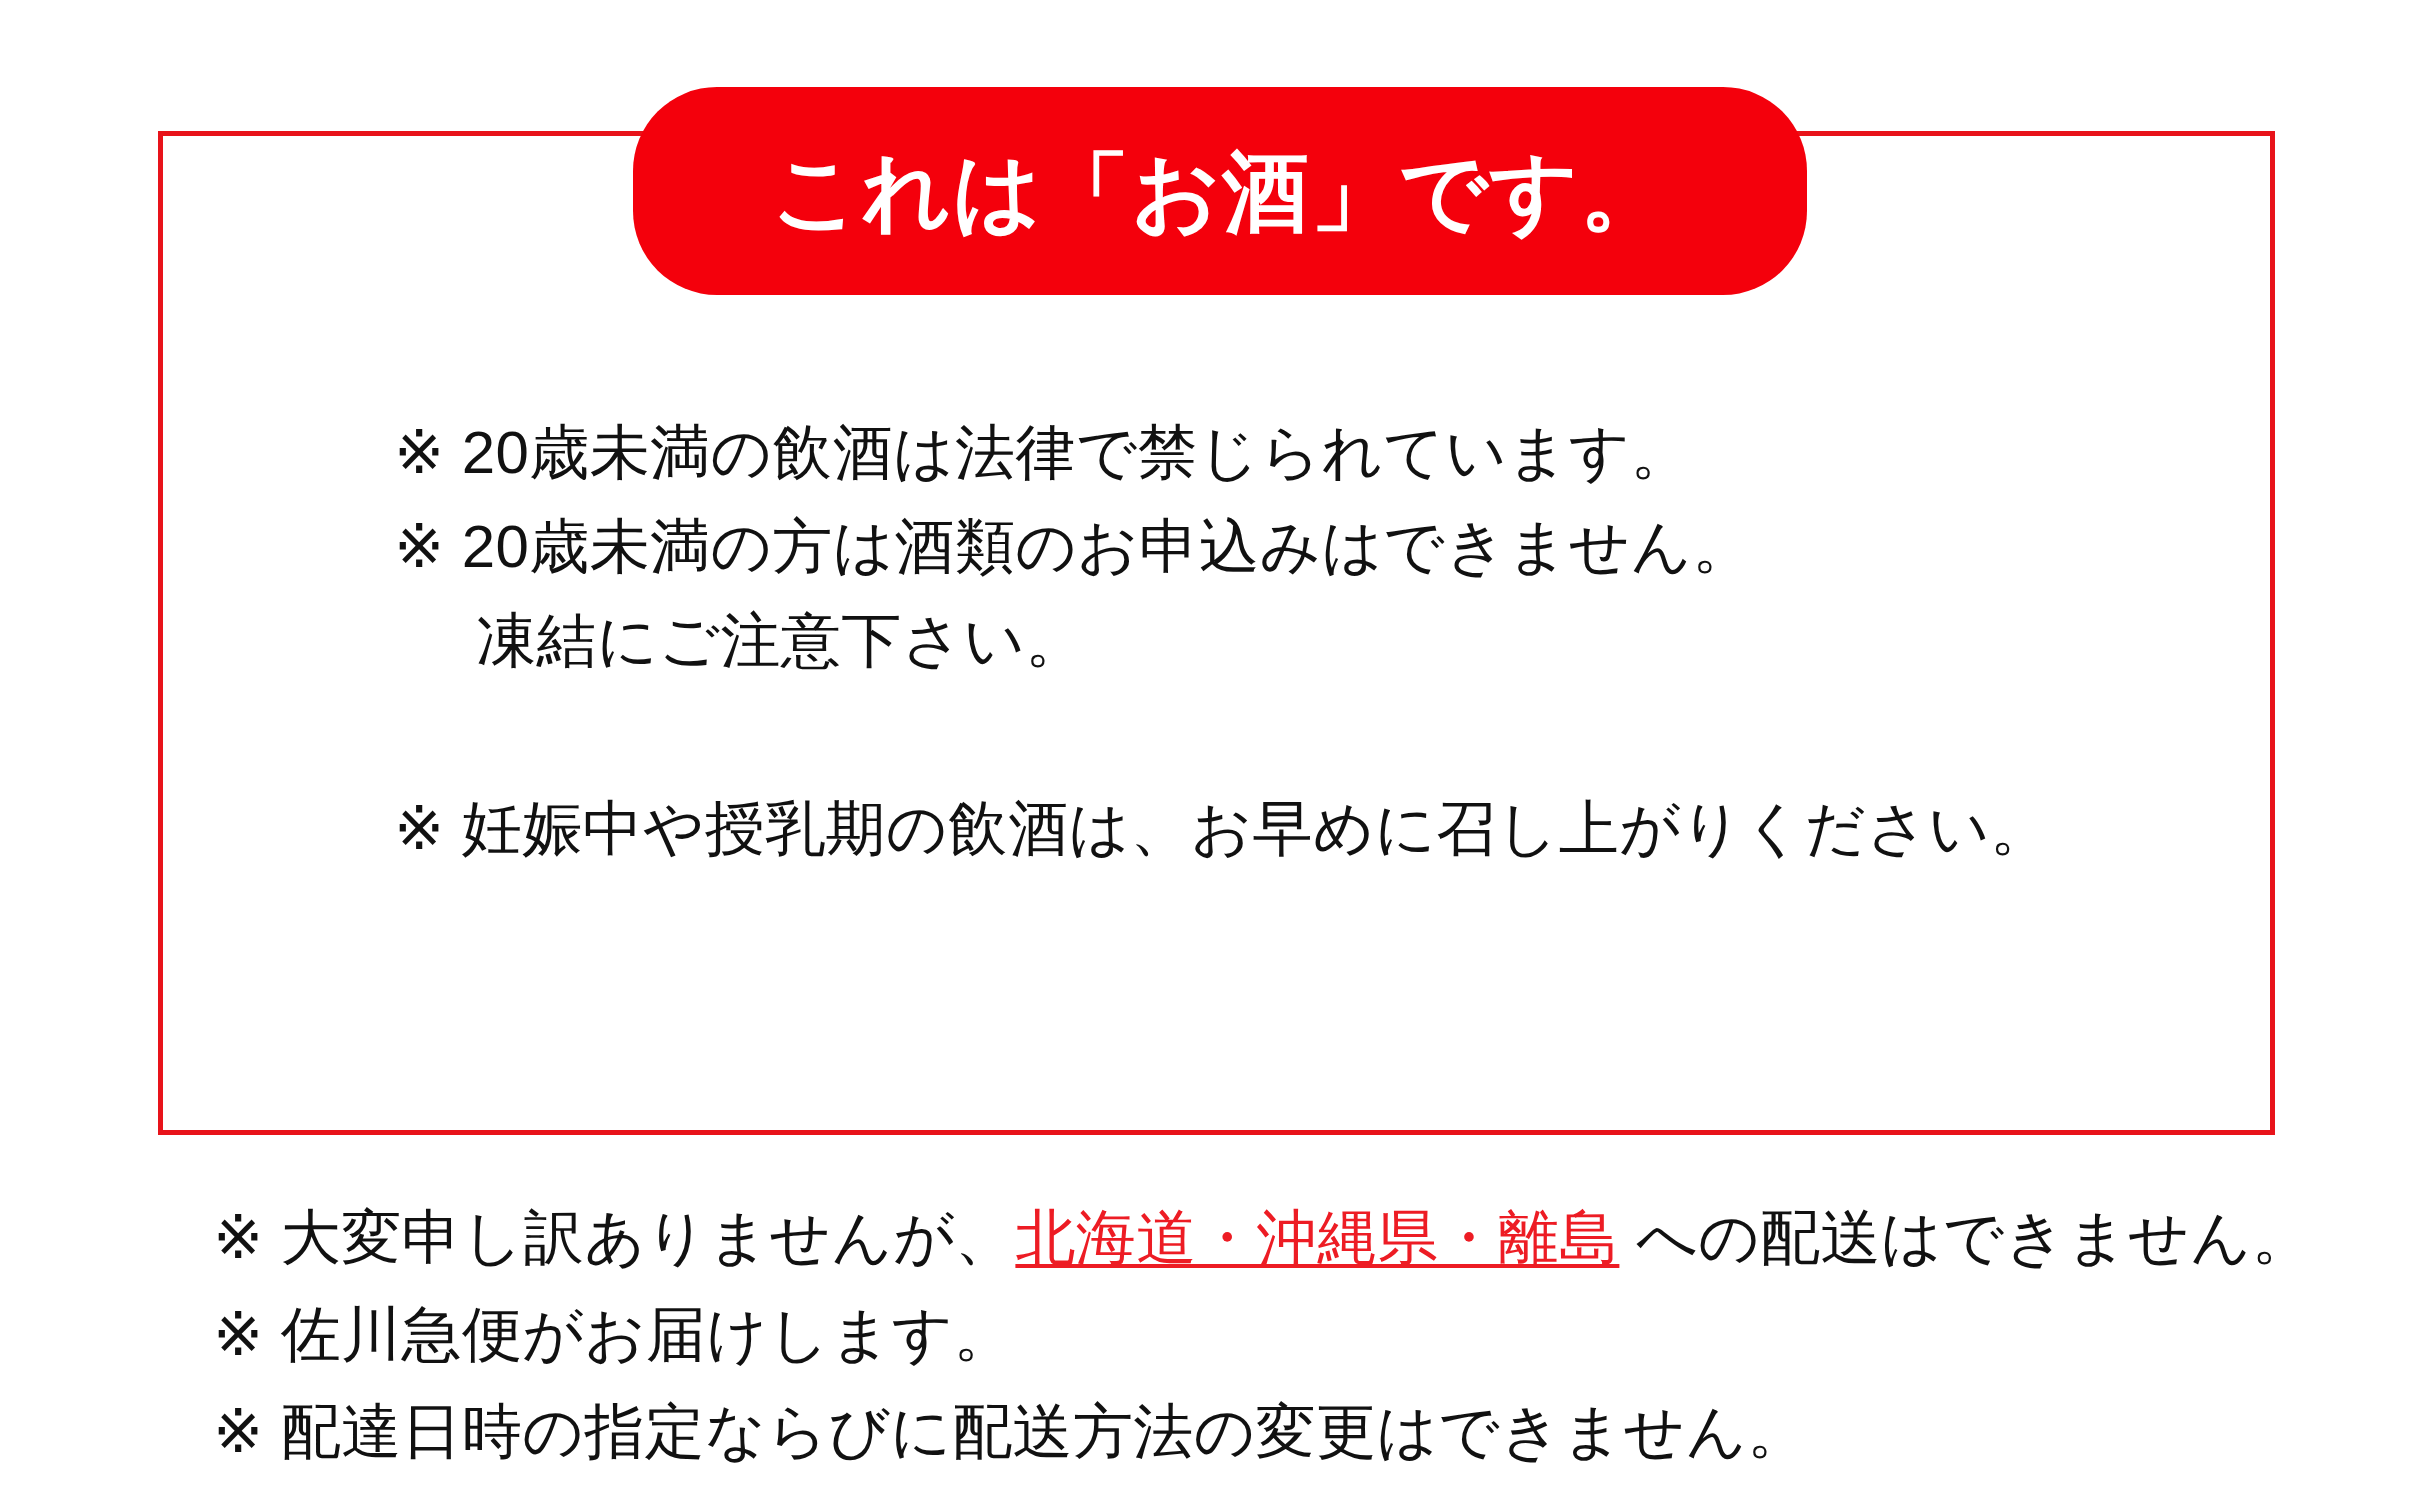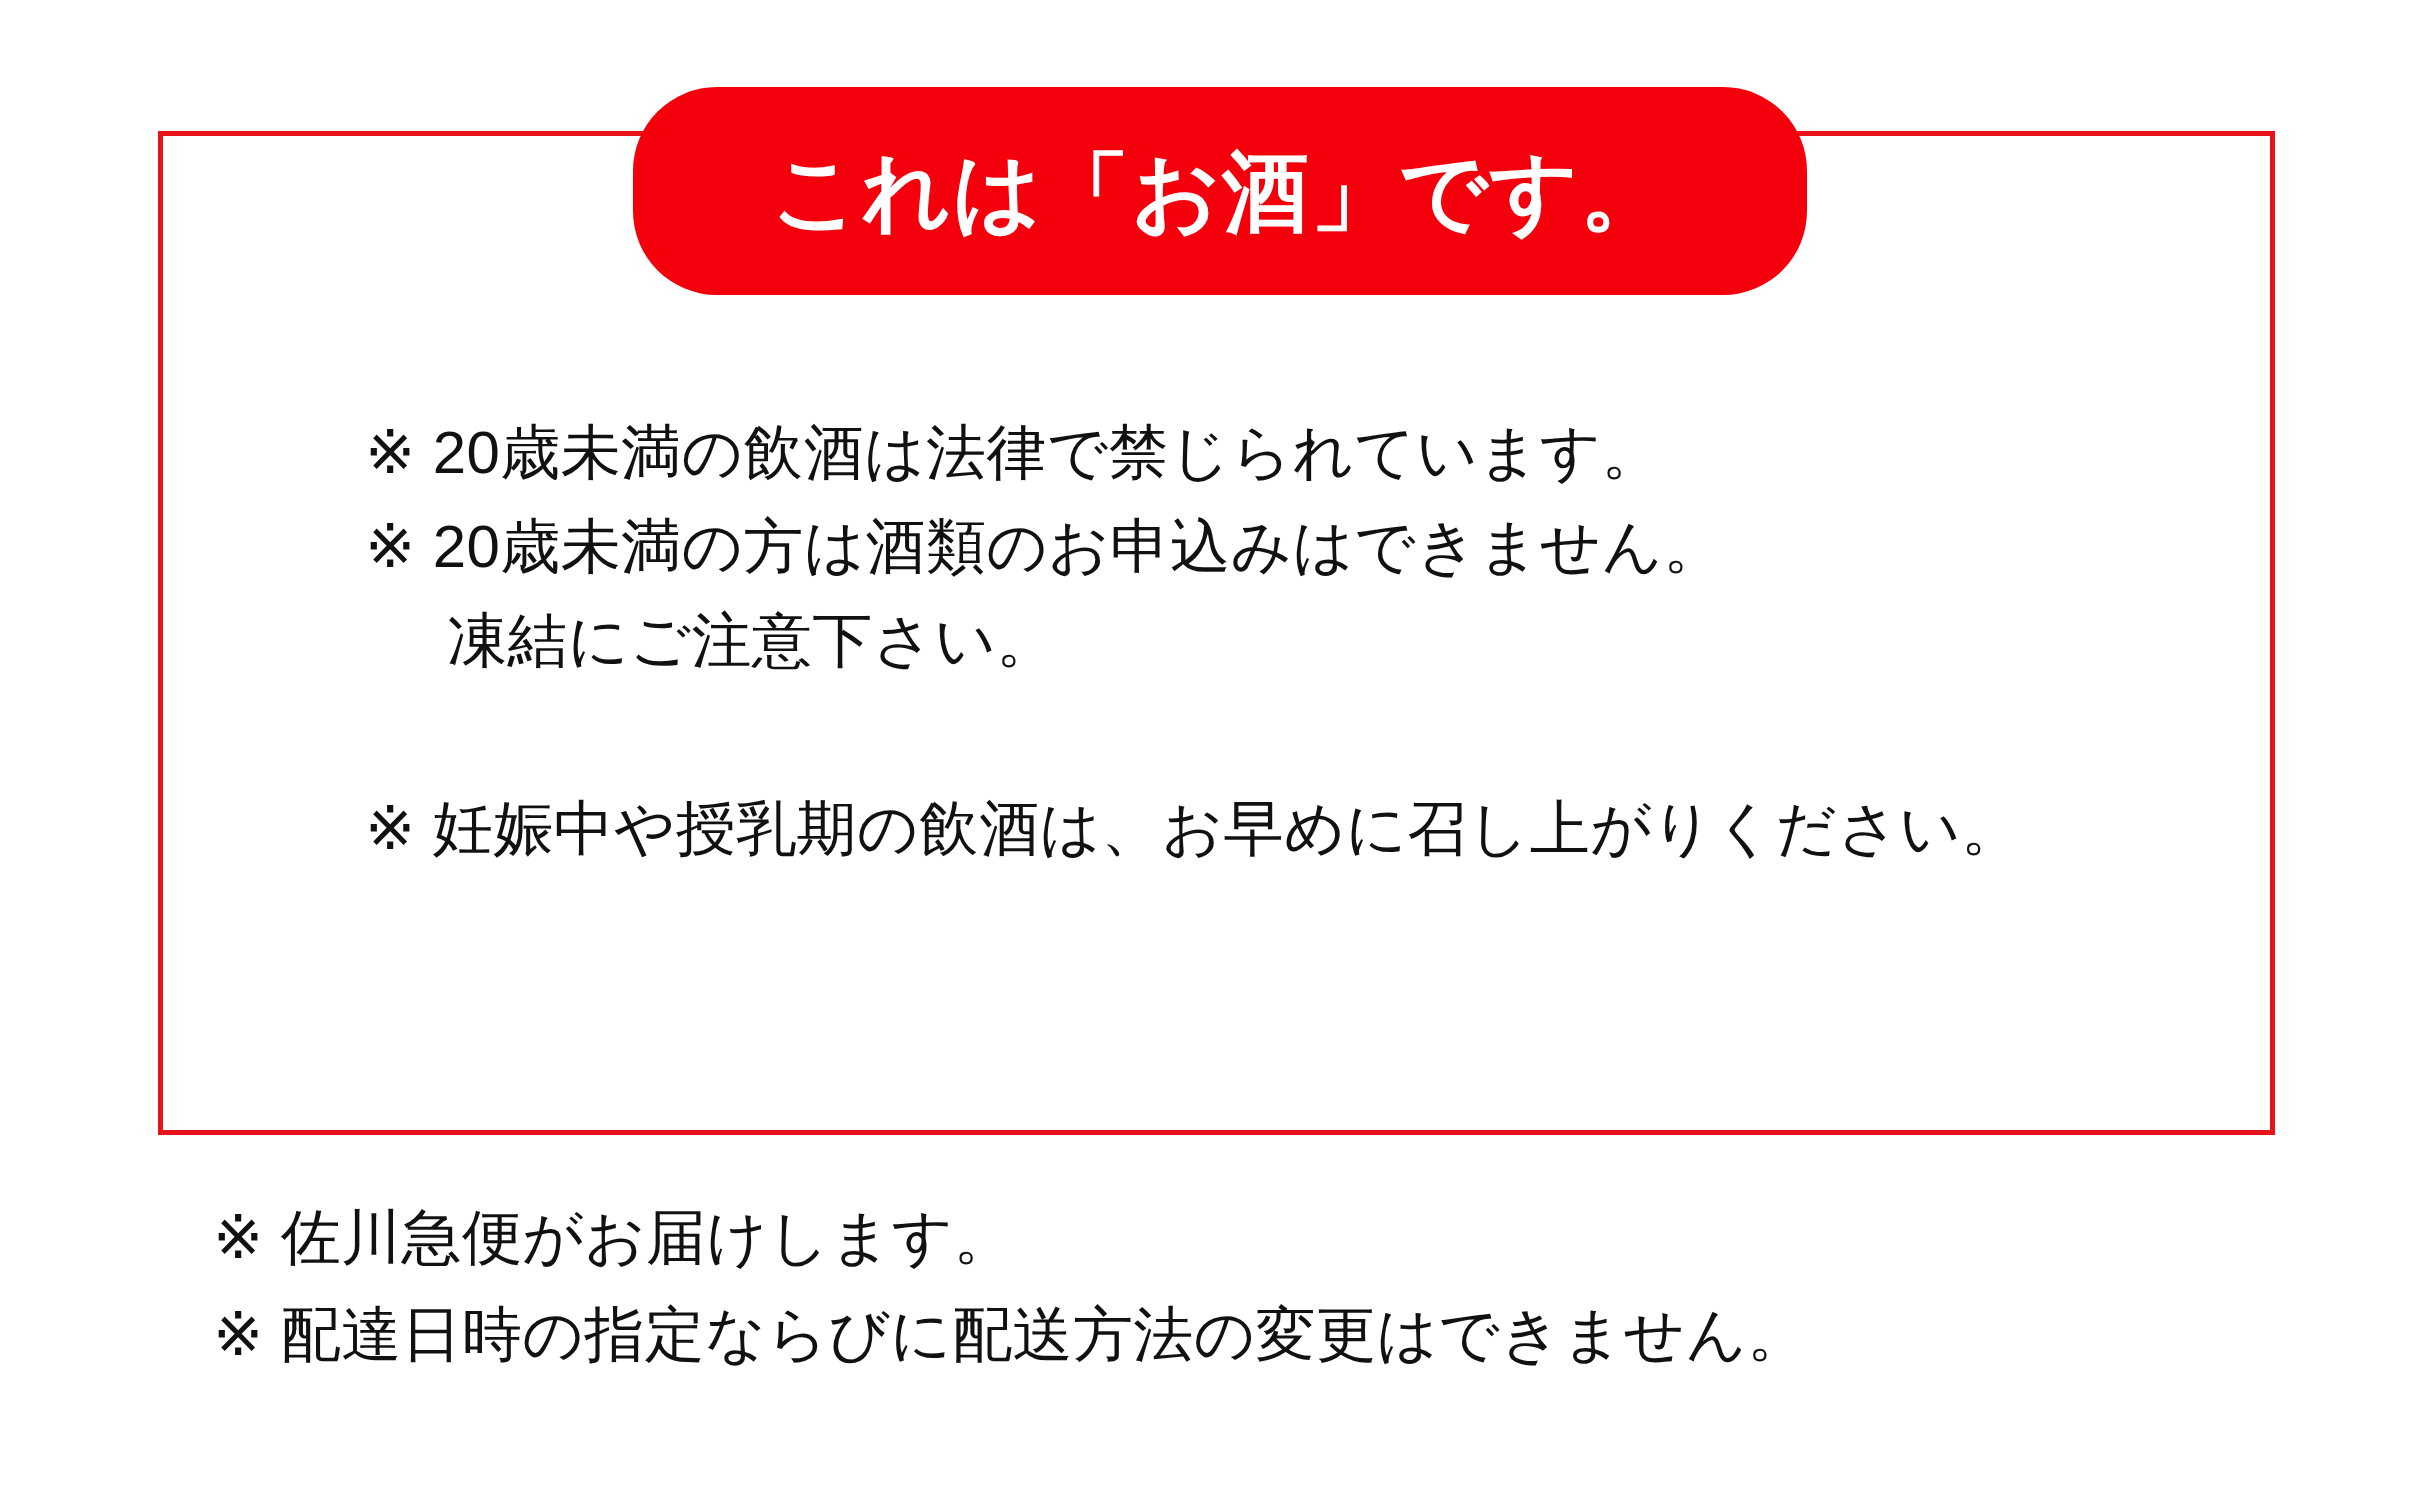--- a/index.html
+++ b/index.html
@@ -55,21 +55,21 @@
     font-size: 87px;
     font-weight: bold;
     letter-spacing: 1.5px;
     line-height: 1;
     white-space: nowrap;
   }
 
   
   .box-lines {
     position: absolute;
-    left: 202px;
+    left: 231px;
     top: 270px;
     width: 2026px;
   }
   .line {
     font-size: 60px;
     line-height: 94px;
     white-space: nowrap;
     color: #111111;
     font-weight: 500;
     letter-spacing: 0.4px;
@@ -118,18 +118,21 @@
       <div class="line">※ 妊娠中や授乳期の飲酒は、お早めに召し上がりください。</div>
     </div>
 
   </div>
 
   <div class="badge">
     <span class="badge-text">これは「お酒」です。</span>
   </div>
 
   <div class="below-lines">
+    <div class="line">
+      <span>※ 大変申し訳ありませんが、</span><span class="red-underline">北海道・沖縄県・離島</span><span> への配送はできません。</span>
+    </div>
     <div class="line">※ 佐川急便がお届けします。</div>
     <div class="line">※ 配達日時の指定ならびに配送方法の変更はできません。</div>
   </div>
 
 </div>
 
 
 </body></html>

